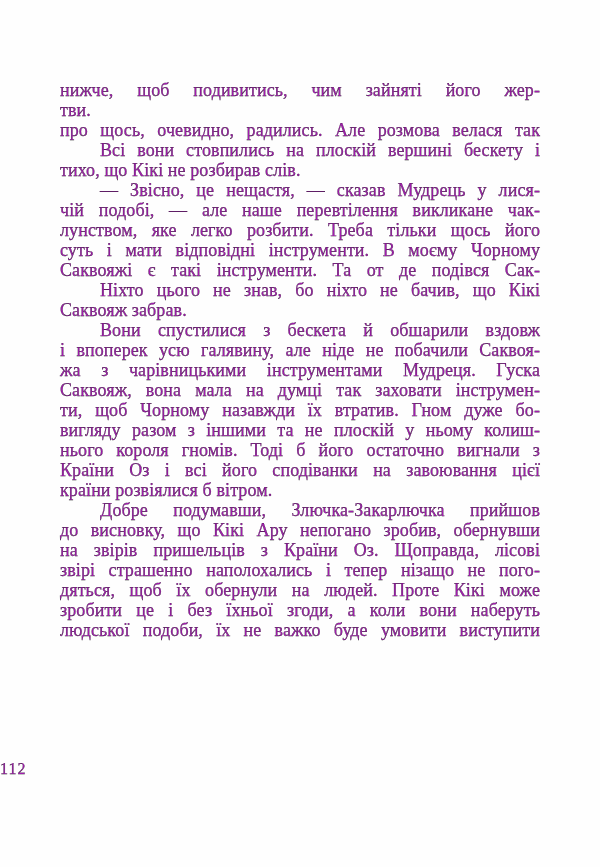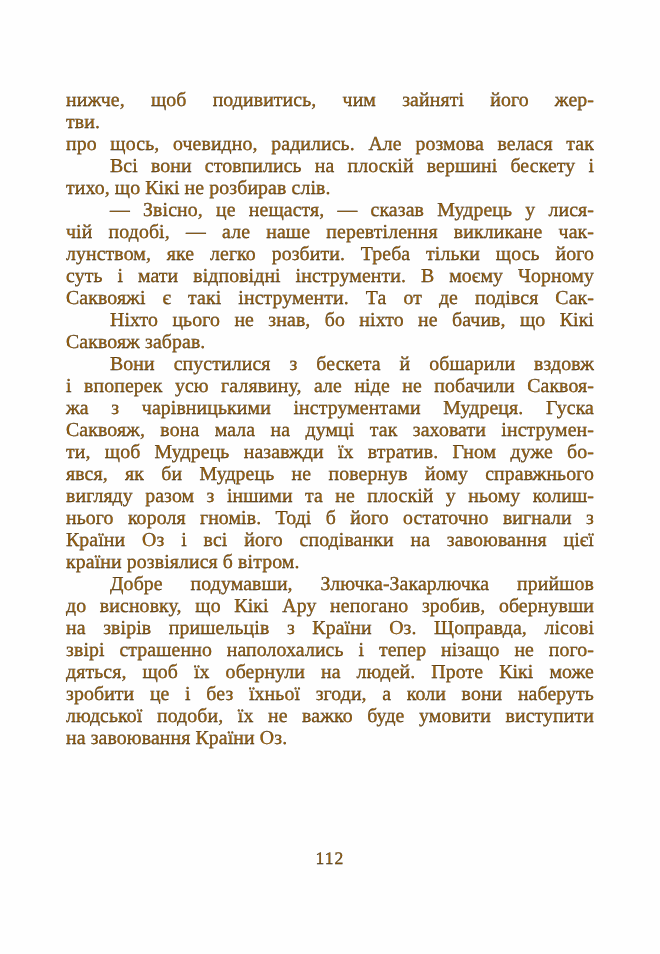--- a/index.html
+++ b/index.html
@@ -5,21 +5,21 @@
   * { margin: 0; padding: 0; box-sizing: border-box; }
   html, body {
     width: 600px; height: 867px;
     background: #ffffff;
     overflow: hidden;
   }
   .page {
     position: relative;
     width: 600px; height: 867px;
     background: #fefefe;
-    color: #a16207;
+    color: #a21caf;
     font-family: "Liberation Serif", "DejaVu Serif", serif;
     -webkit-text-stroke: 0.25px #161616;
   }
   .text-block {
     position: absolute;
     left: 60px; top: 80px;
     width: 480px;
   }
   .line {
     height: 20px;
@@ -29,24 +29,22 @@
     text-align: justify;
     text-align-last: left;
     letter-spacing: 0.1px;
   }
   .line.just { text-align-last: justify; }
   .line.indent { padding-left: 40px; }
   .page-number {
     position: absolute;
     top: 760px; left: 0;
     width: 600px;
-    text-align: center;
     font-size: 16px;
     letter-spacing: 1px;
-    margin-top: 12px;
   }
 </style>
 </head>
 <body>
 
 <div class="page">
   <div class="text-block">
       <div class="line just">нижче, щоб подивитись, чим зайняті його жер-</div>
       <div class="line">тви.</div>
       <div class="line just">про щось, очевидно, радились. Але розмова велася так</div>
@@ -56,29 +54,27 @@
       <div class="line just">чій подобі, — але наше перевтілення викликане чак-</div>
       <div class="line just">лунством, яке легко розбити. Треба тільки щось його</div>
       <div class="line just">суть і мати відповідні інструменти. В моєму Чорному</div>
       <div class="line just">Саквояжі є такі інструменти. Та от де подівся Сак-</div>
       <div class="line indent just">Ніхто цього не знав, бо ніхто не бачив, що Кікі</div>
       <div class="line">Саквояж забрав.</div>
       <div class="line indent just">Вони спустилися з бескета й обшарили вздовж</div>
       <div class="line just">і впоперек усю галявину, але ніде не побачили Саквоя-</div>
       <div class="line just">жа з чарівницькими інструментами Мудреця. Гуска</div>
       <div class="line just">Саквояж, вона мала на думці так заховати інструмен-</div>
-      <div class="line just">ти, щоб Мудрець назавжди їх втратив. Гном дуже бо-</div>
-      <div class="line just">явся, як би Мудрець не повернув йому справжнього</div>
+      <div class="line just">ти, щоб Чорному назавжди їх втратив. Гном дуже бо-</div>
       <div class="line just">вигляду разом з іншими та не плоскій у ньому колиш-</div>
       <div class="line just">нього короля гномів. Тоді б його остаточно вигнали з</div>
       <div class="line just">Країни Оз і всі його сподіванки на завоювання цієї</div>
       <div class="line">країни розвіялися б вітром.</div>
       <div class="line indent just">Добре подумавши, Злючка-Закарлючка прийшов</div>
       <div class="line just">до висновку, що Кікі Ару непогано зробив, обернувши</div>
       <div class="line just">на звірів пришельців з Країни Оз. Щоправда, лісові</div>
       <div class="line just">звірі страшенно наполохались і тепер нізащо не пого-</div>
       <div class="line just">дяться, щоб їх обернули на людей. Проте Кікі може</div>
       <div class="line just">зробити це і без їхньої згоди, а коли вони наберуть</div>
       <div class="line just">людської подоби, їх не важко буде умовити виступити</div>
-      <div class="line">на завоювання Країни Оз.</div>
     </div>
   <div class="page-number">112</div>
 </div>
 
 </body></html>

